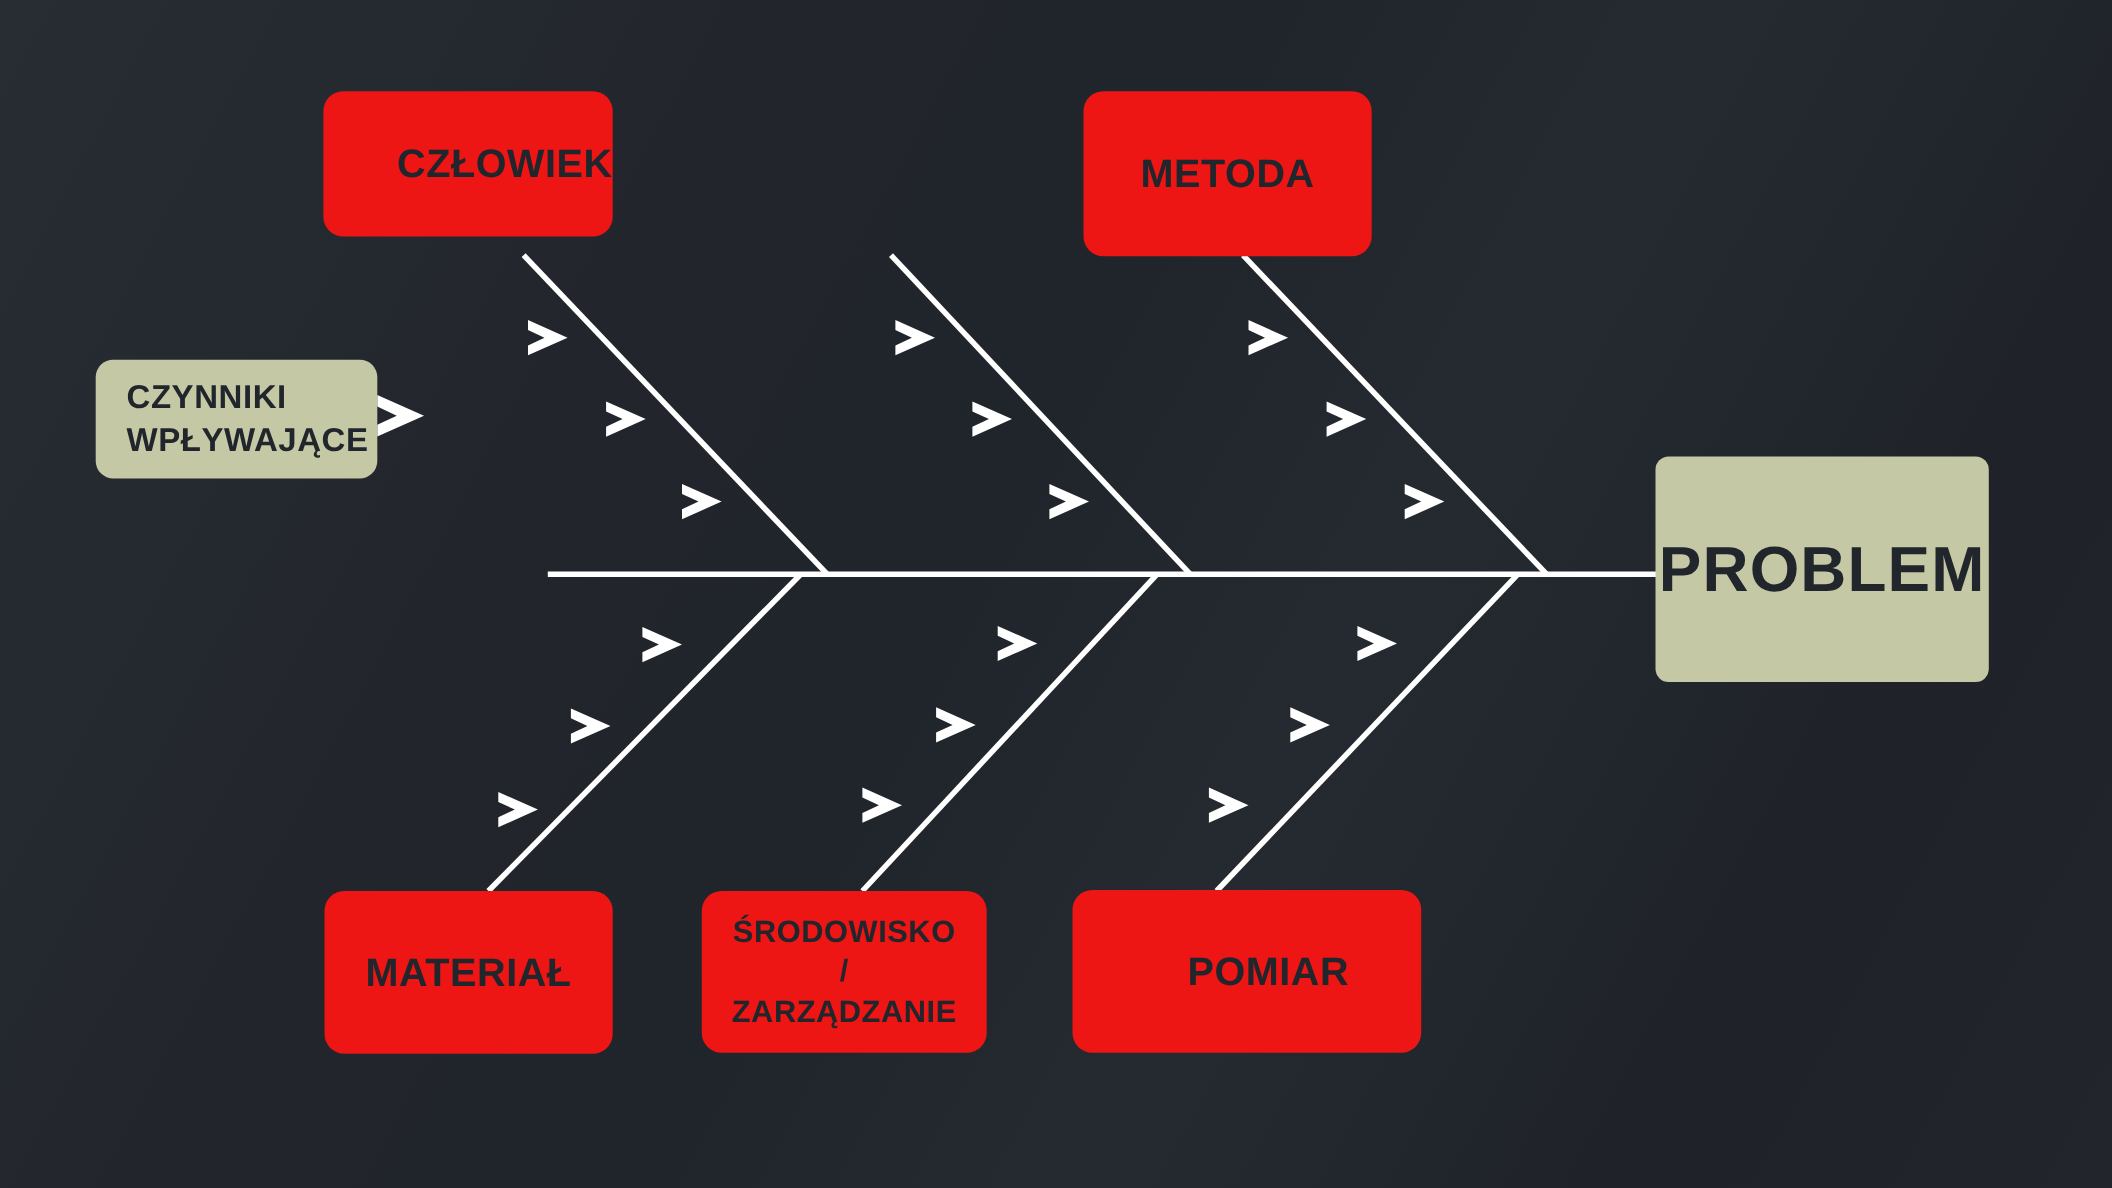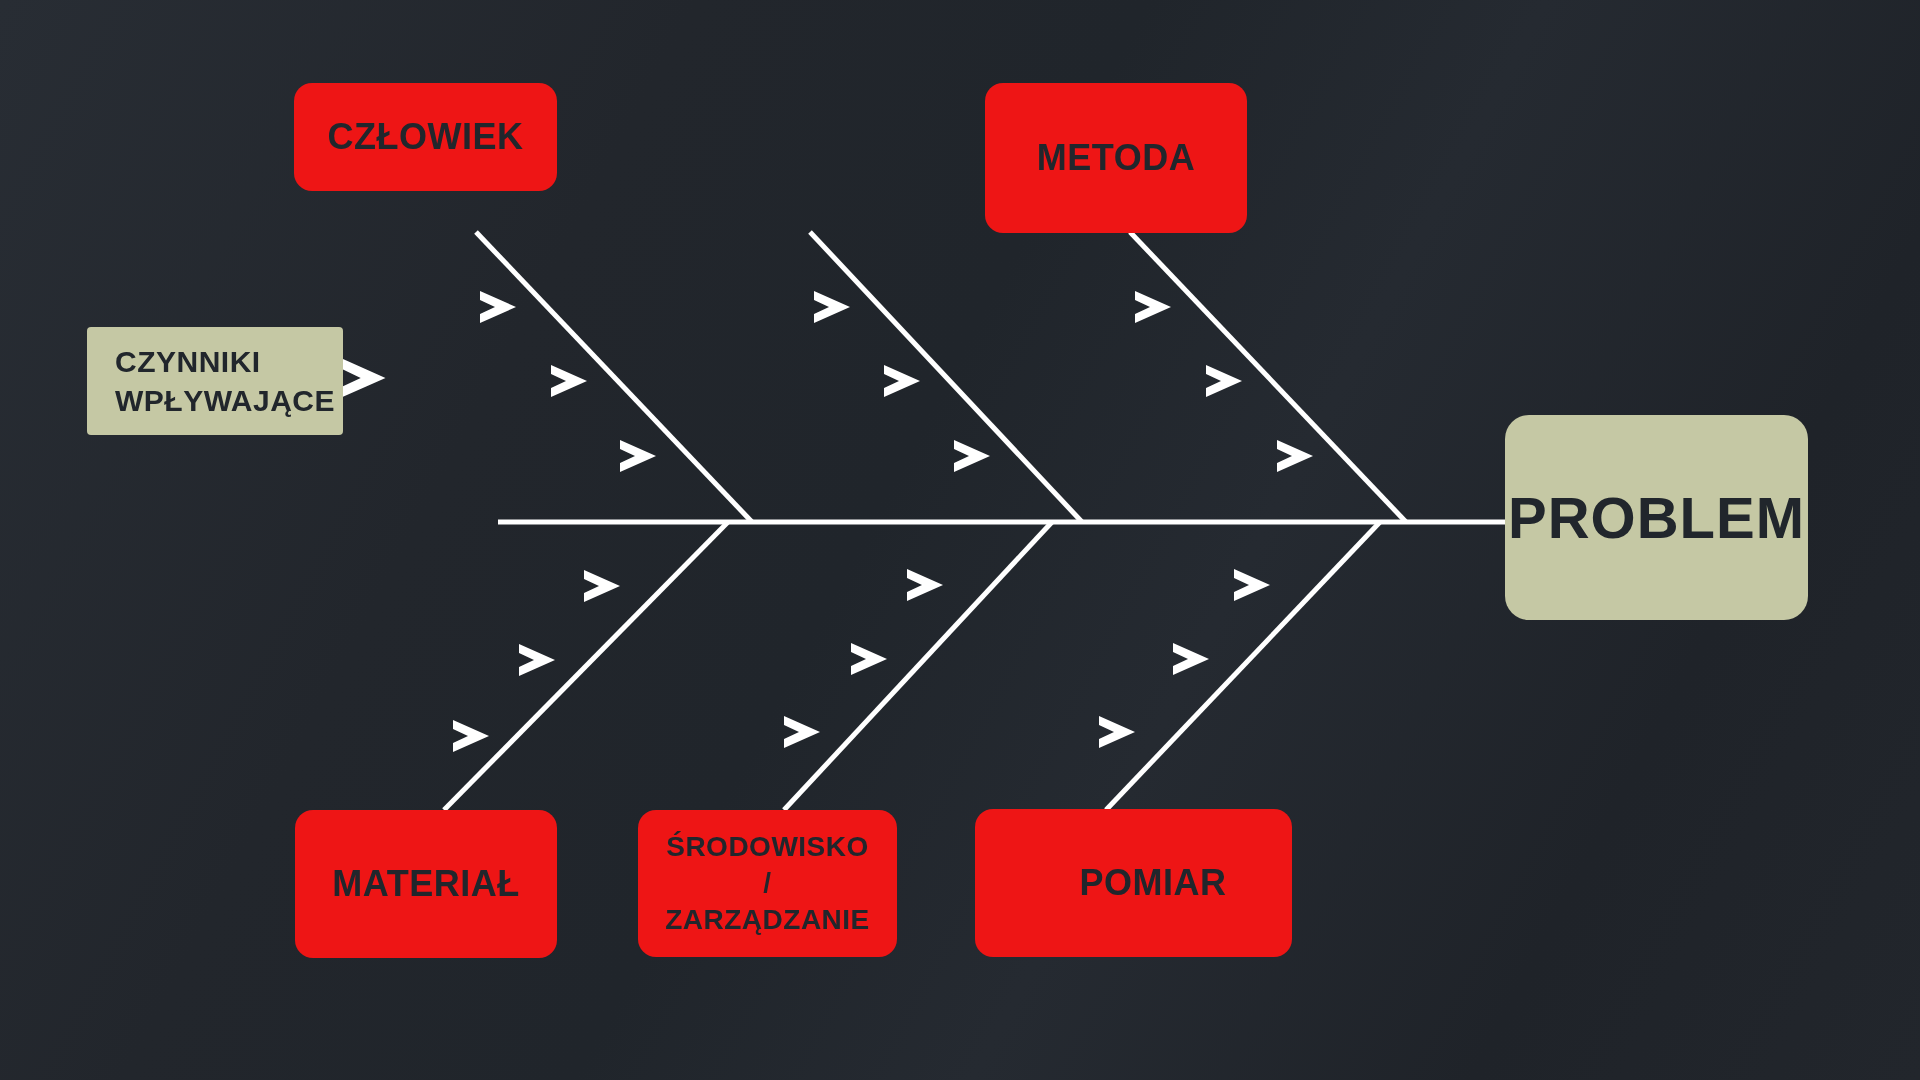--- a/index.html
+++ b/index.html
@@ -50,39 +50,39 @@
   }
   .node.category {
     background: var(--color-category-box);
     border-radius: 18px;
     font-size: 36px;
   }
   .node.neutral {
     background: var(--color-neutral-box);
   }
 
-  #box-czlowiek   { left: 294px; top:  83px; width: 263px; height: 108px; }
+  #box-czlowiek   { left: 294px; top:  83px; width: 263px; height: 132px; justify-content: flex-end; }
   #box-maszyna    { left: 640px; top:  83px; width: 263px; height: 150px; }
   #box-metoda     { left: 985px; top:  83px; width: 262px; height: 150px; }
   #box-material   { left: 295px; top: 810px; width: 262px; height: 148px; }
   #box-srodowisko { left: 638px; top: 810px; width: 259px; height: 147px; font-size: 28px; line-height: 1.3; }
   #box-pomiar     { left: 975px; top: 809px; width: 317px; height: 148px; padding-left: 39px; }
 
   #box-czynniki {
     left: 87px; top: 327px; width: 256px; height: 108px;
-    border-radius: 4px;
+    border-radius: 16px;
     font-size: 30px;
     line-height: 1.3;
     justify-content: flex-start;
     text-align: left;
     padding-left: 28px;
   }
   #box-problem {
     left: 1505px; top: 415px; width: 303px; height: 205px;
-    border-radius: 24px;
+    border-radius: 12px;
     font-size: 58px;
     letter-spacing: 1px;
   }
 </style>
 </head>
 <body>
 
 <div class="stage">
 
   <svg class="lines-layer" viewBox="0 0 1920 1080" aria-hidden="true">

